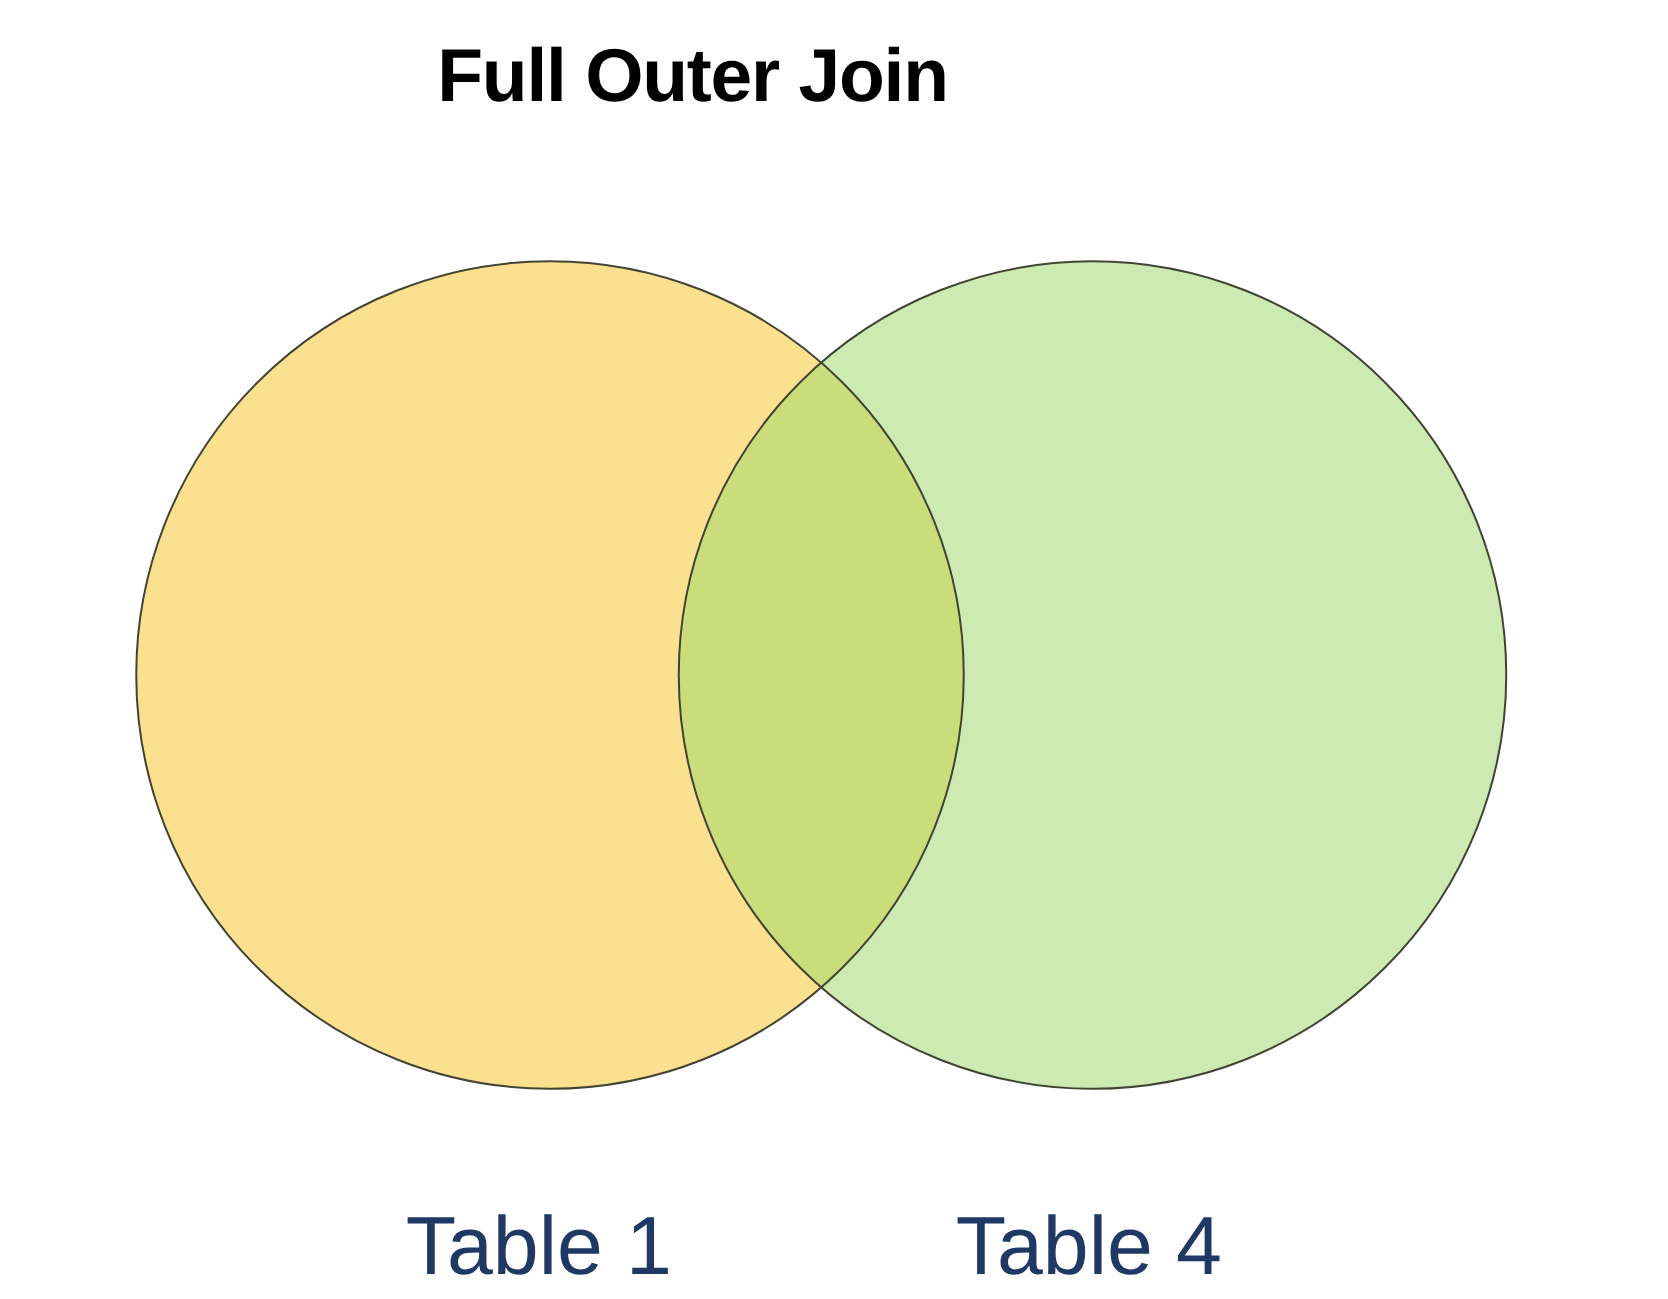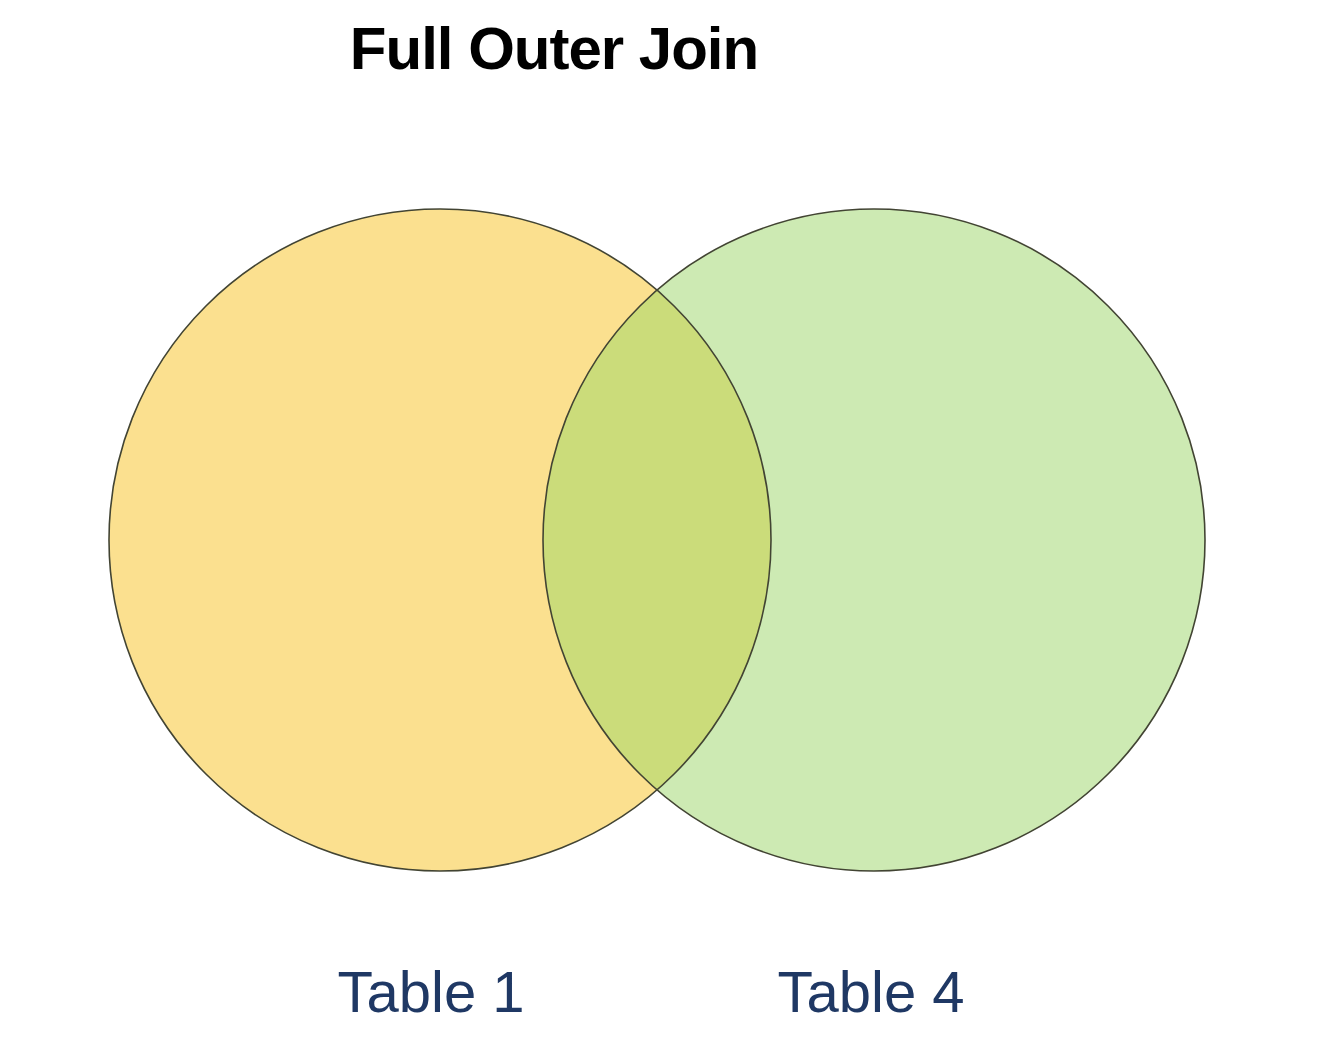--- a/index.html
+++ b/index.html
@@ -9,40 +9,40 @@
   }
   body {
     width: 1334px;
     height: 1039px;
     position: relative;
     overflow: hidden;
     font-family: "Liberation Sans", sans-serif;
   }
   .page-title {
     position: absolute;
-    top: 16px;
+    top: 28px;
     left: 0;
     width: 1108px;
     text-align: center;
     font-size: 60px;
     font-weight: bold;
     color: #000000;
     line-height: 1.1;
     letter-spacing: -1px;
   }
   .venn-svg {
     position: absolute;
     top: 0;
     left: 0;
   }
   .circle-label {
     position: absolute;
     top: 963px;
     transform: translateX(-50%);
-    font-size: 58px;
+    font-size: 66px;
     font-weight: 400;
     color: #1f3864;
     line-height: 1;
     white-space: nowrap;
   }
   .label-table1 { left: 431px; }
   .label-table2 { left: 871px; }
 </style>
 </head>
 <body>

